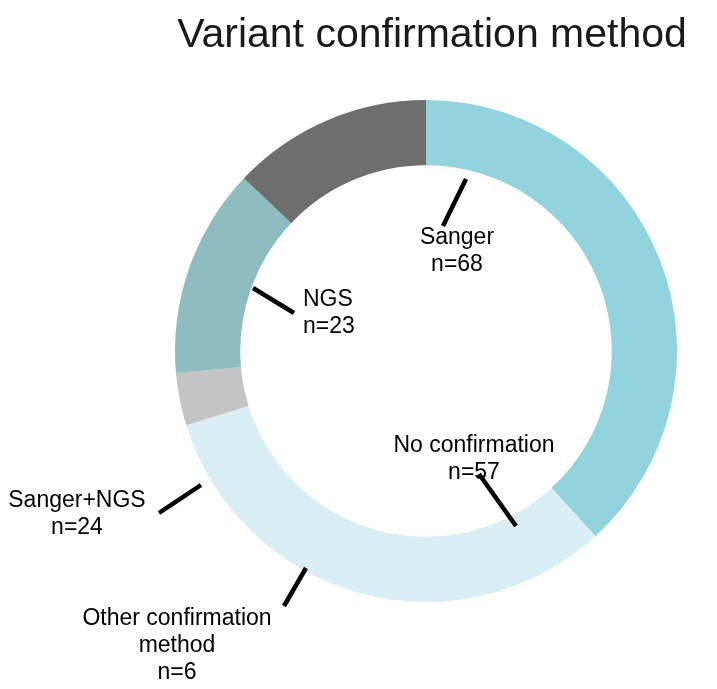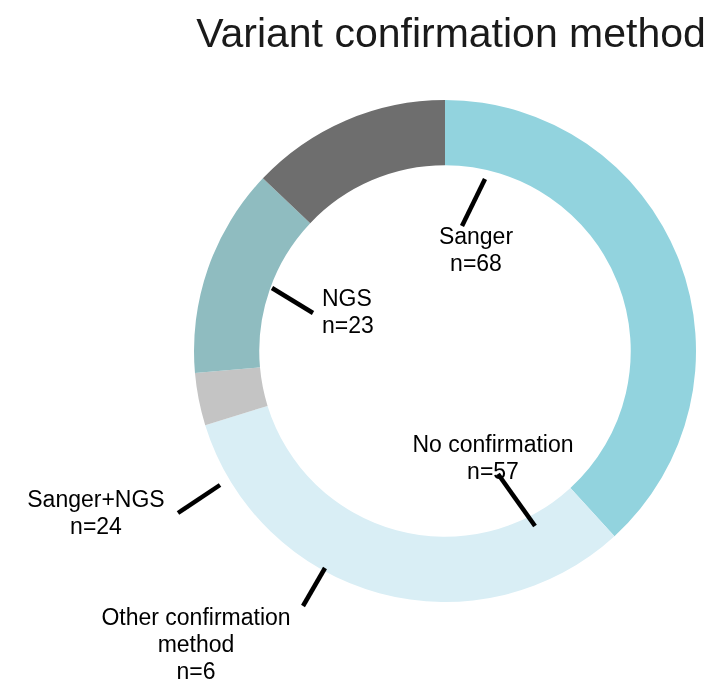--- a/index.html
+++ b/index.html
@@ -15,21 +15,20 @@
     font-family: "Liberation Sans", sans-serif;
     color: #000000;
     position: relative;
   }
   #chart-root {
     position: absolute;
     left: 0;
     top: 0;
     width: 654px;
     height: 689px;
-    margin-left: 19px;
   }
   svg.figure {
     display: block;
     width: 717px;
     height: 689px;
   }
   text.chart-title {
     font-family: "Liberation Sans", sans-serif;
     font-size: 41px;
     fill: #1a1a1a;

